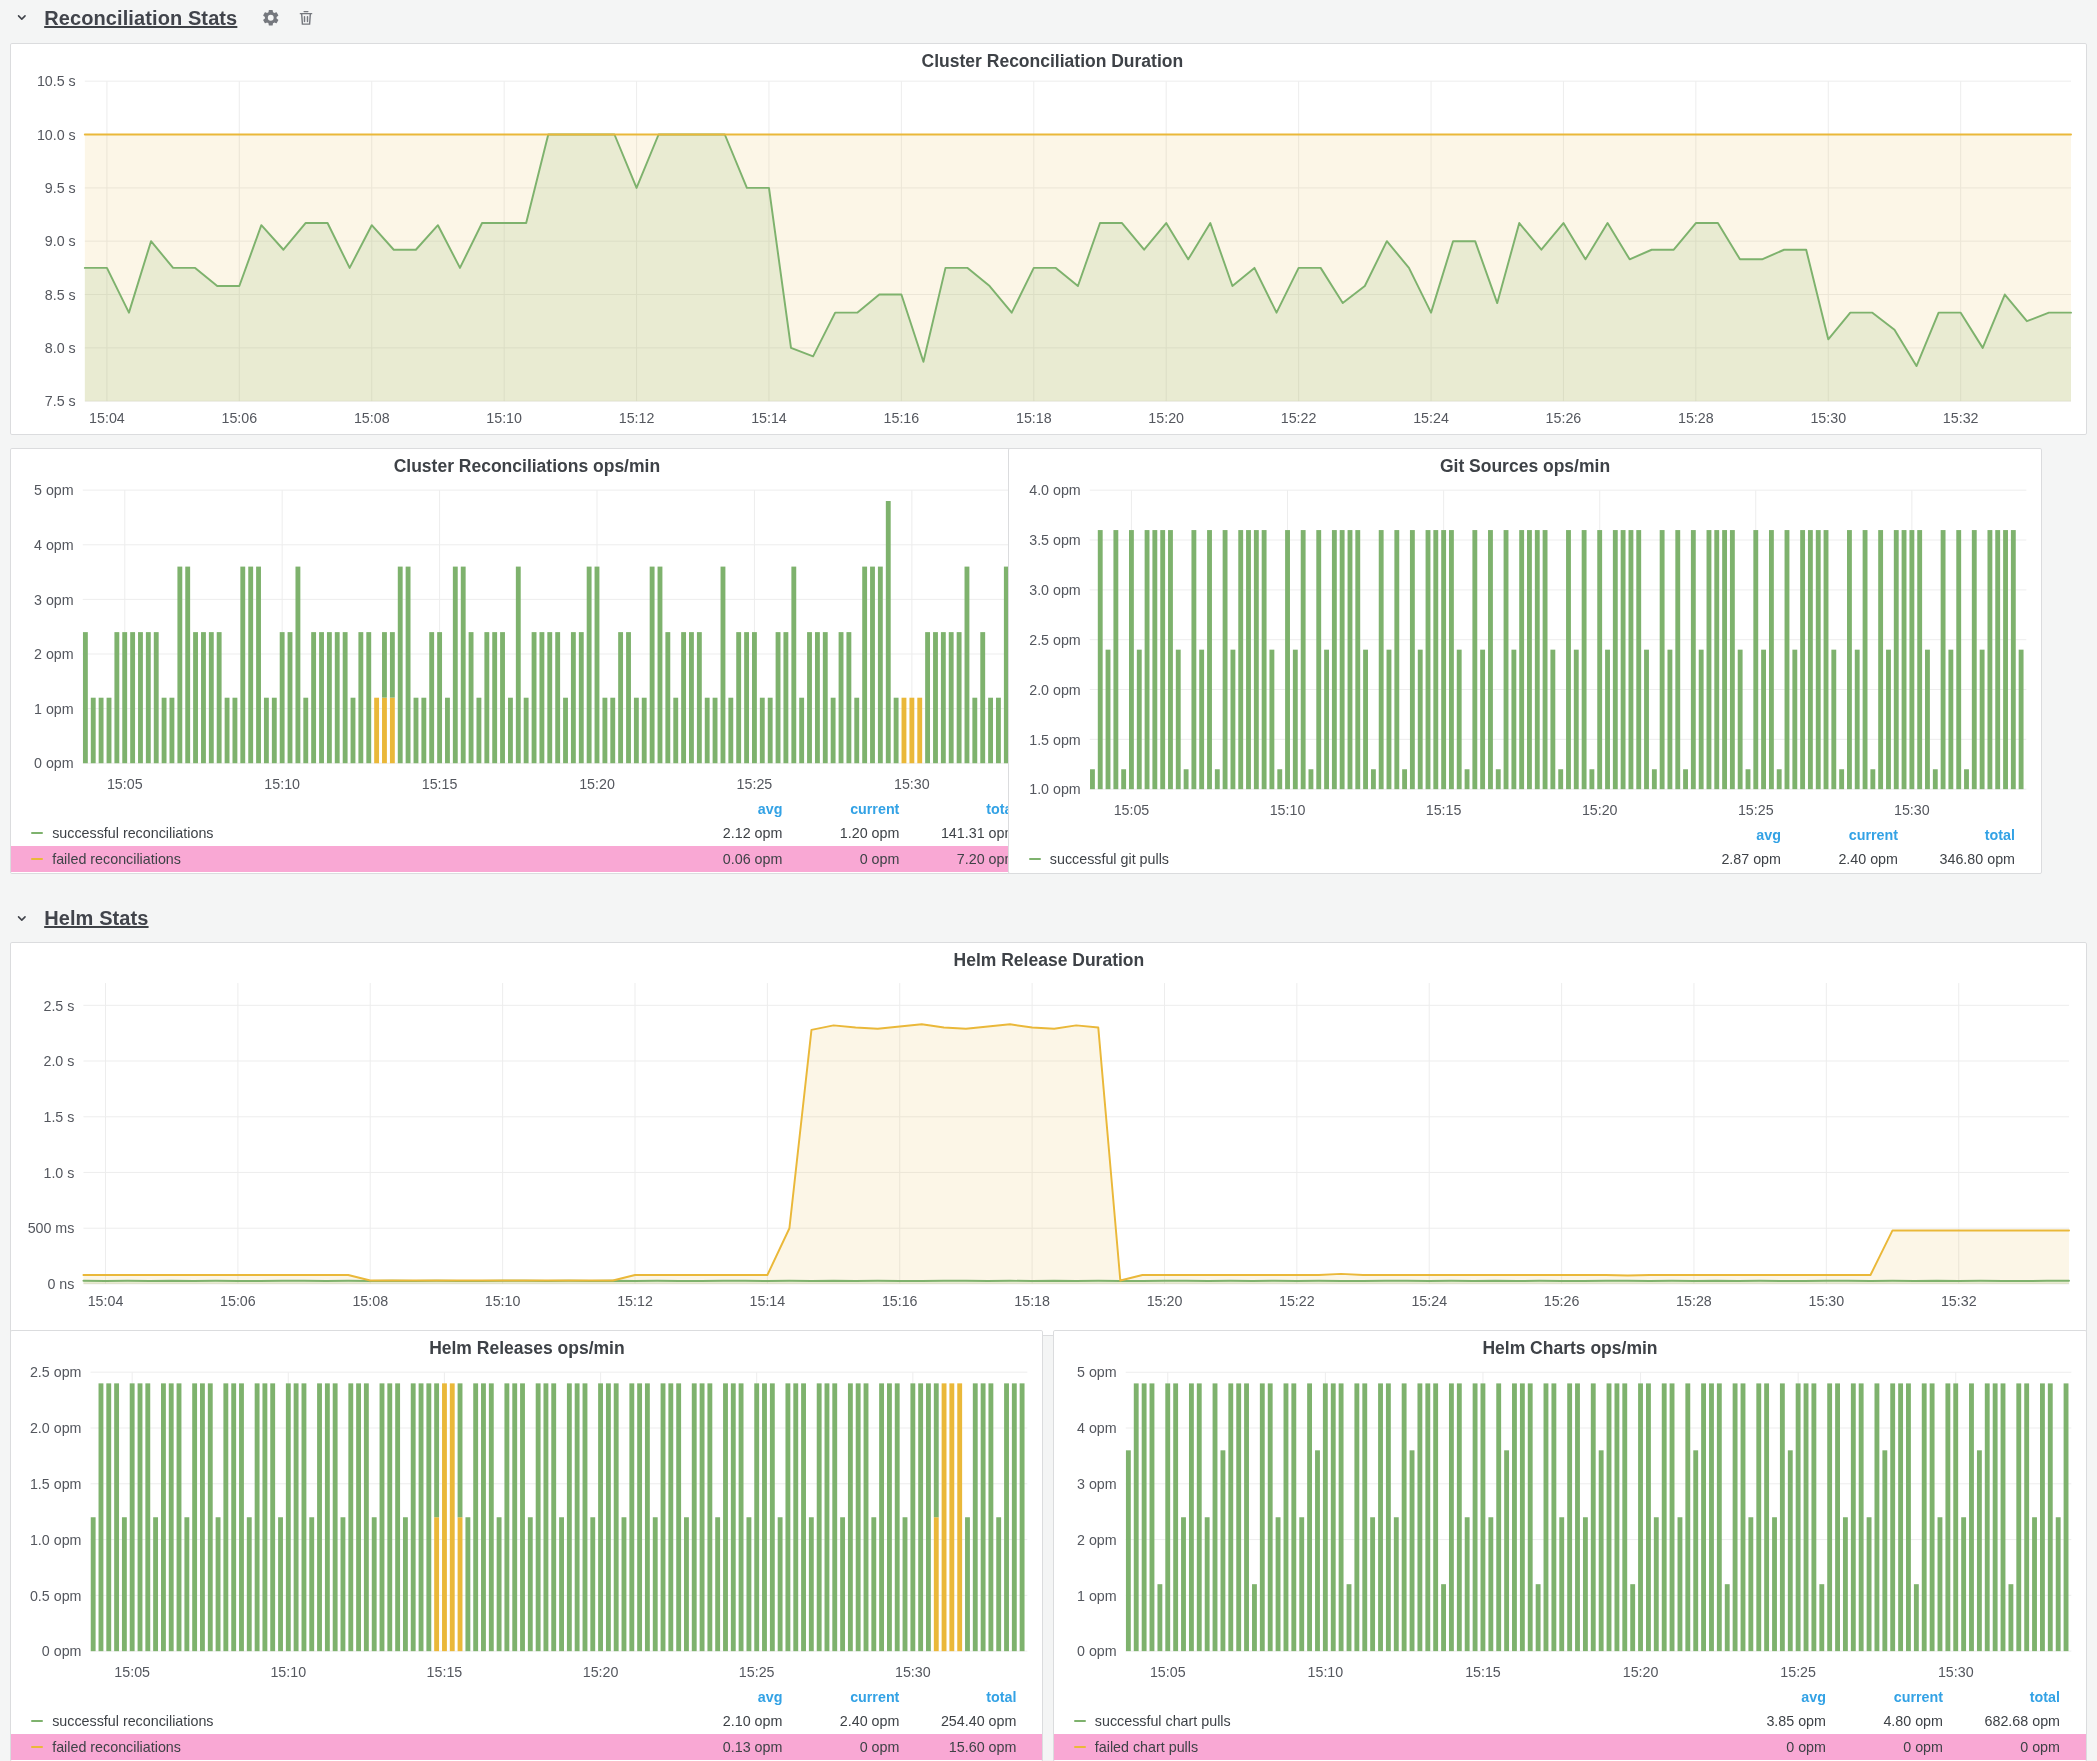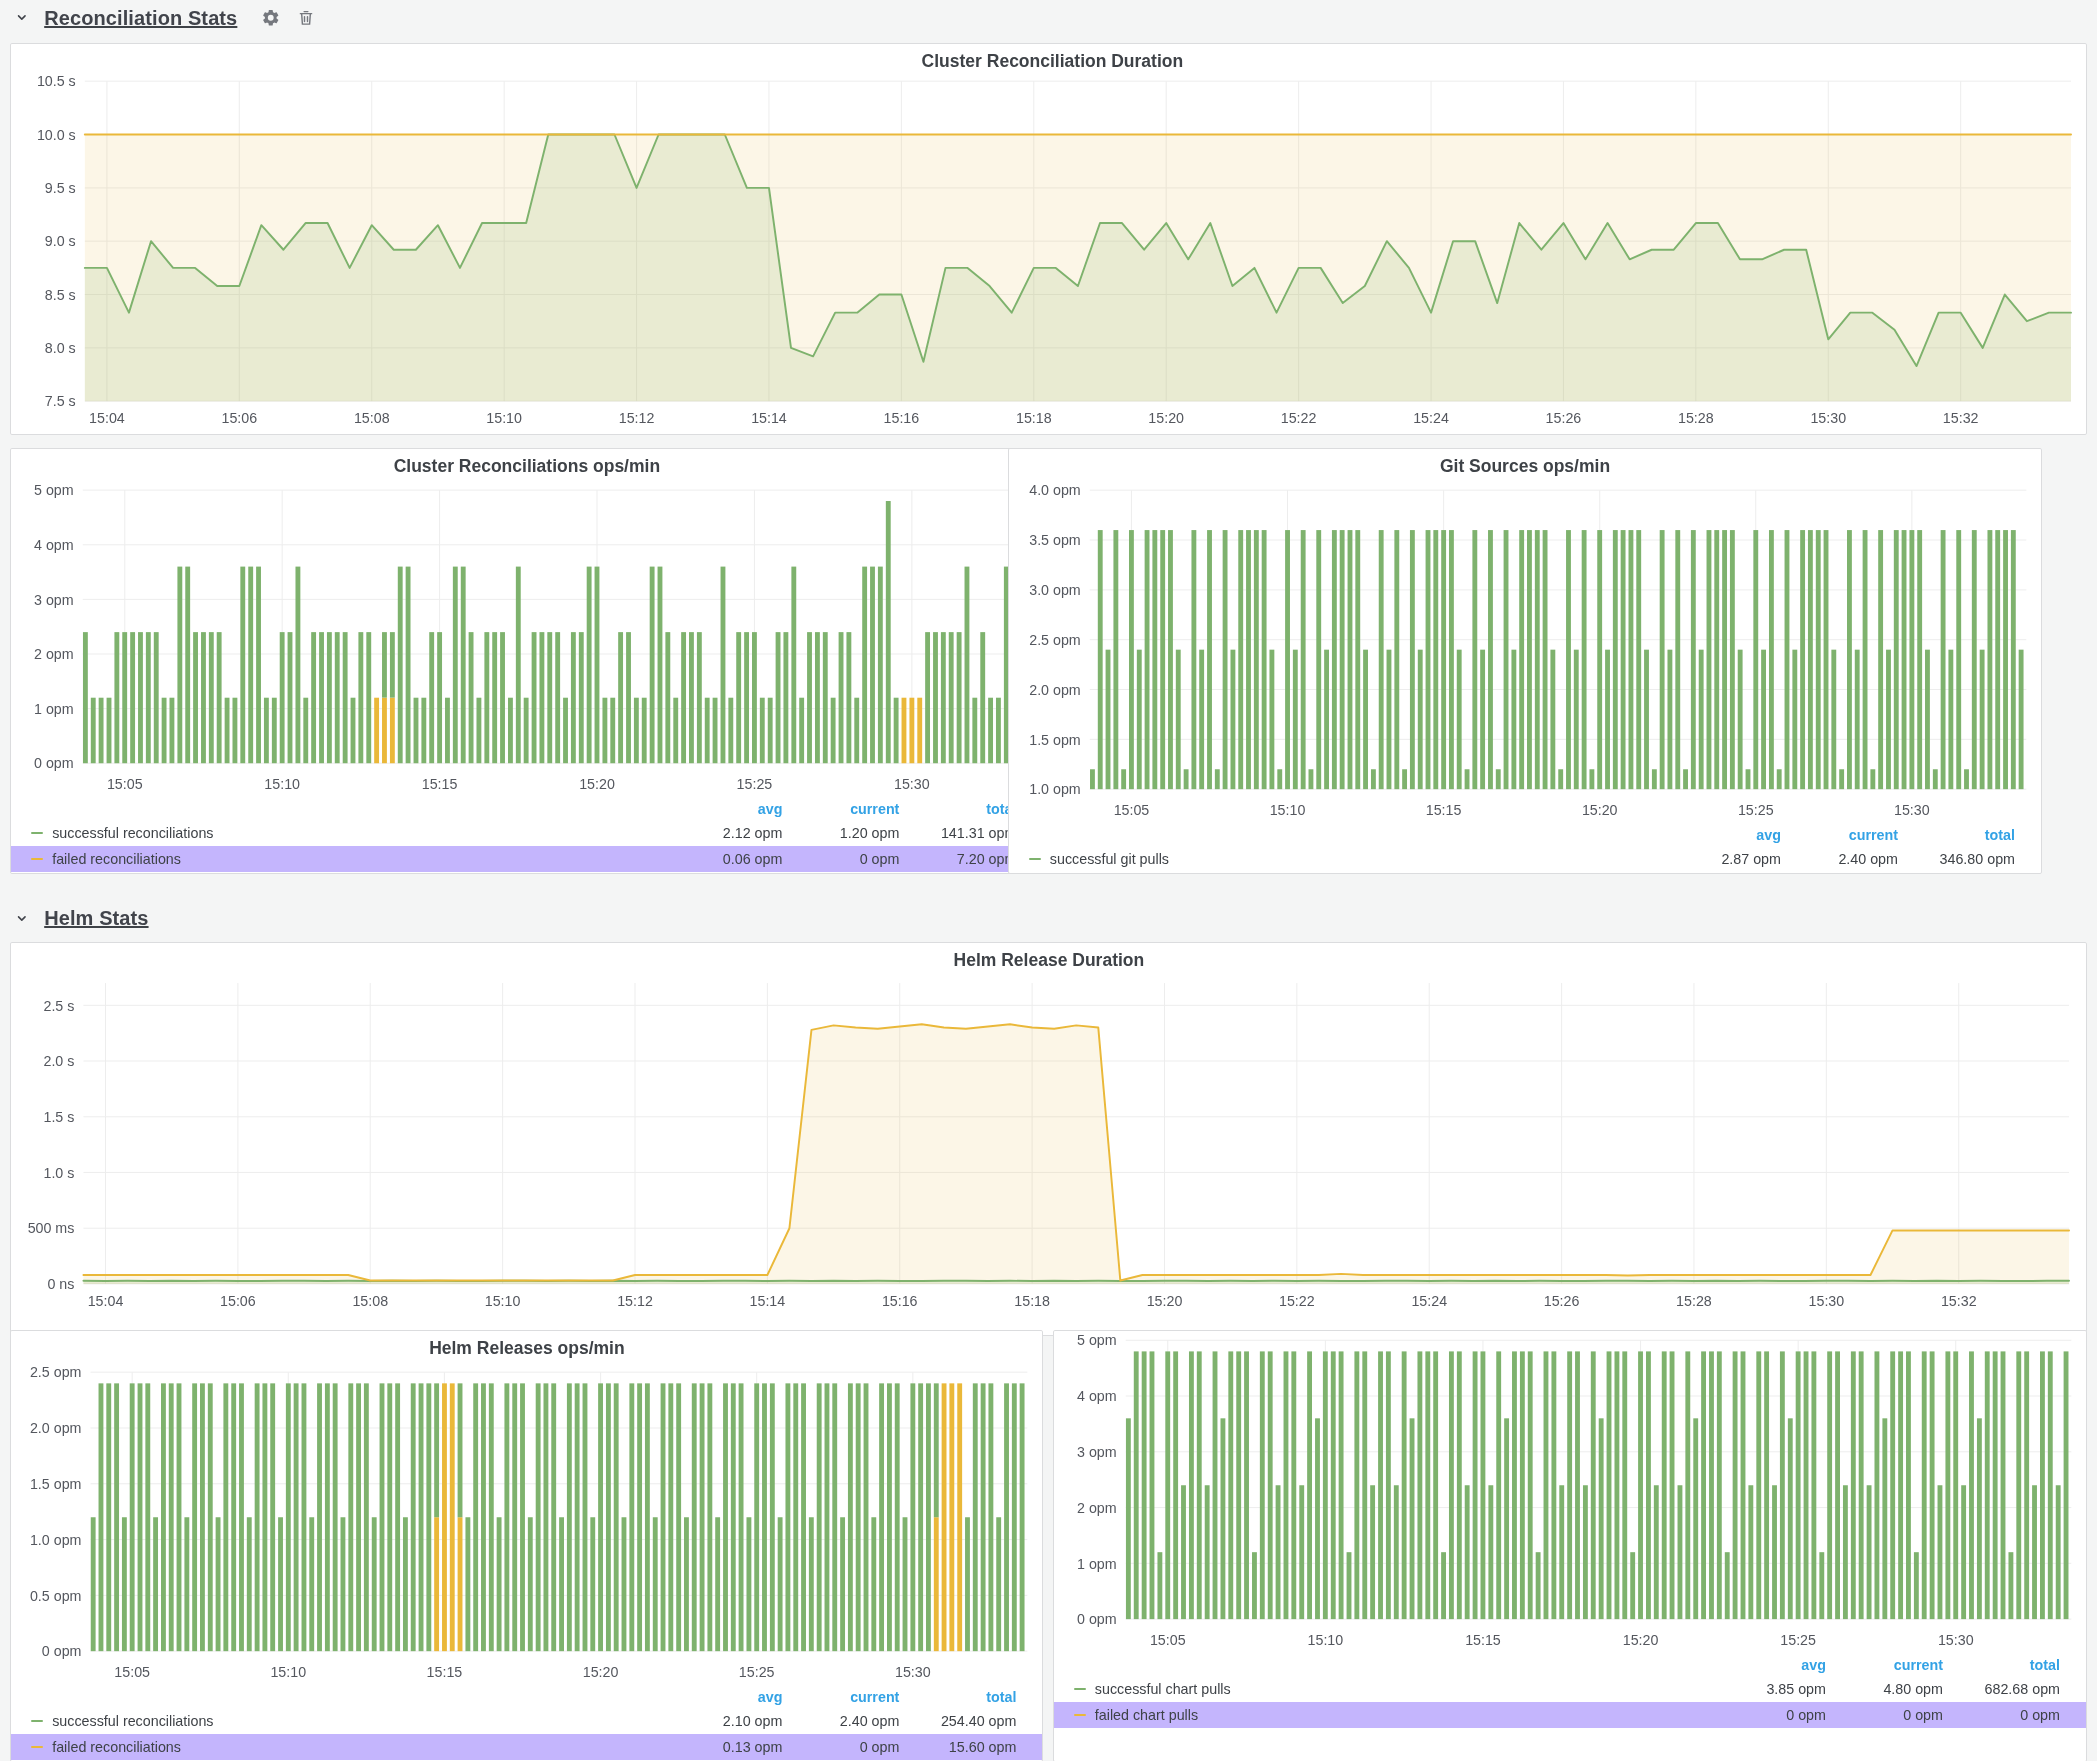--- a/index.html
+++ b/index.html
@@ -6,21 +6,21 @@
   .stage{position:relative;width:2097px;height:1761px;background:#F4F5F5;overflow:hidden;}
   .sec-header{position:absolute;display:flex;align-items:center;gap:14.3px;height:31px;cursor:pointer;text-decoration:underline;}
   .sec-title{font-size:20px;font-weight:700;color:#41444B;letter-spacing:0.1px;}
   .sec-icons{display:flex;align-items:center;gap:17px;margin-left:9px;}
   .panel{position:absolute;background:#FFFFFF;border:0.6px solid #DBDCDE;border-radius:1.9px;box-sizing:border-box;}
   .ptitle{height:32px;line-height:35px;text-align:center;font-size:17.5px;font-weight:600;color:#3E4247;}
   svg text{font-family:"Liberation Sans",sans-serif;}
   .legend{width:100%;box-sizing:border-box;font-size:14.3px;}
   .lrow{display:flex;align-items:center;height:26px;padding:0 26px 0 19.5px;}
   .lrow.lhead{height:23px;}
-  .lrow.hl{background:#c4b5fd;}
+  .lrow.hl{background:#f9a8d4;}
   .lname{flex:1;display:flex;align-items:center;gap:9px;color:#3E4247;cursor:pointer;}
   .dash{display:inline-block;width:12.3px;height:2.6px;border-radius:1.3px;background:#888;}
   .lv{width:117px;text-align:right;color:#3E4247;}
   .lhead .lv{color:#33A2E5;font-weight:700;cursor:pointer;}
 </style>
 </head>
 <body>
 
 <div class="stage">
 
@@ -672,20 +672,21 @@
             <span>failed reconciliations</span>
           </div>
         <div class="lv">0.13 opm</div>
         <div class="lv">0 opm</div>
         <div class="lv">15.60 opm</div>
       </div>
     </div>
   </div>
 
   <div class="panel" style="left:1053px;top:1330px;width:1034px;height:432px;">
+    <div class="ptitle">Helm Charts ops/min</div>
     <svg width="1026" height="322" style="display:block;margin:0 auto;" viewBox="0 0 1582 496">
         <line x1="170.8" x2="170.8" y1="14" y2="444" stroke="#ECECEC" stroke-width="1.5"></line>
         <text x="170.8" y="484" text-anchor="middle" font-size="22" fill="#54575E">15:05</text>
         <line x1="413.8" x2="413.8" y1="14" y2="444" stroke="#ECECEC" stroke-width="1.5"></line>
         <text x="413.8" y="484" text-anchor="middle" font-size="22" fill="#54575E">15:10</text>
         <line x1="656.8" x2="656.8" y1="14" y2="444" stroke="#ECECEC" stroke-width="1.5"></line>
         <text x="656.8" y="484" text-anchor="middle" font-size="22" fill="#54575E">15:15</text>
         <line x1="899.8" x2="899.8" y1="14" y2="444" stroke="#ECECEC" stroke-width="1.5"></line>
         <text x="899.8" y="484" text-anchor="middle" font-size="22" fill="#54575E">15:20</text>
         <line x1="1142.8" x2="1142.8" y1="14" y2="444" stroke="#ECECEC" stroke-width="1.5"></line>

